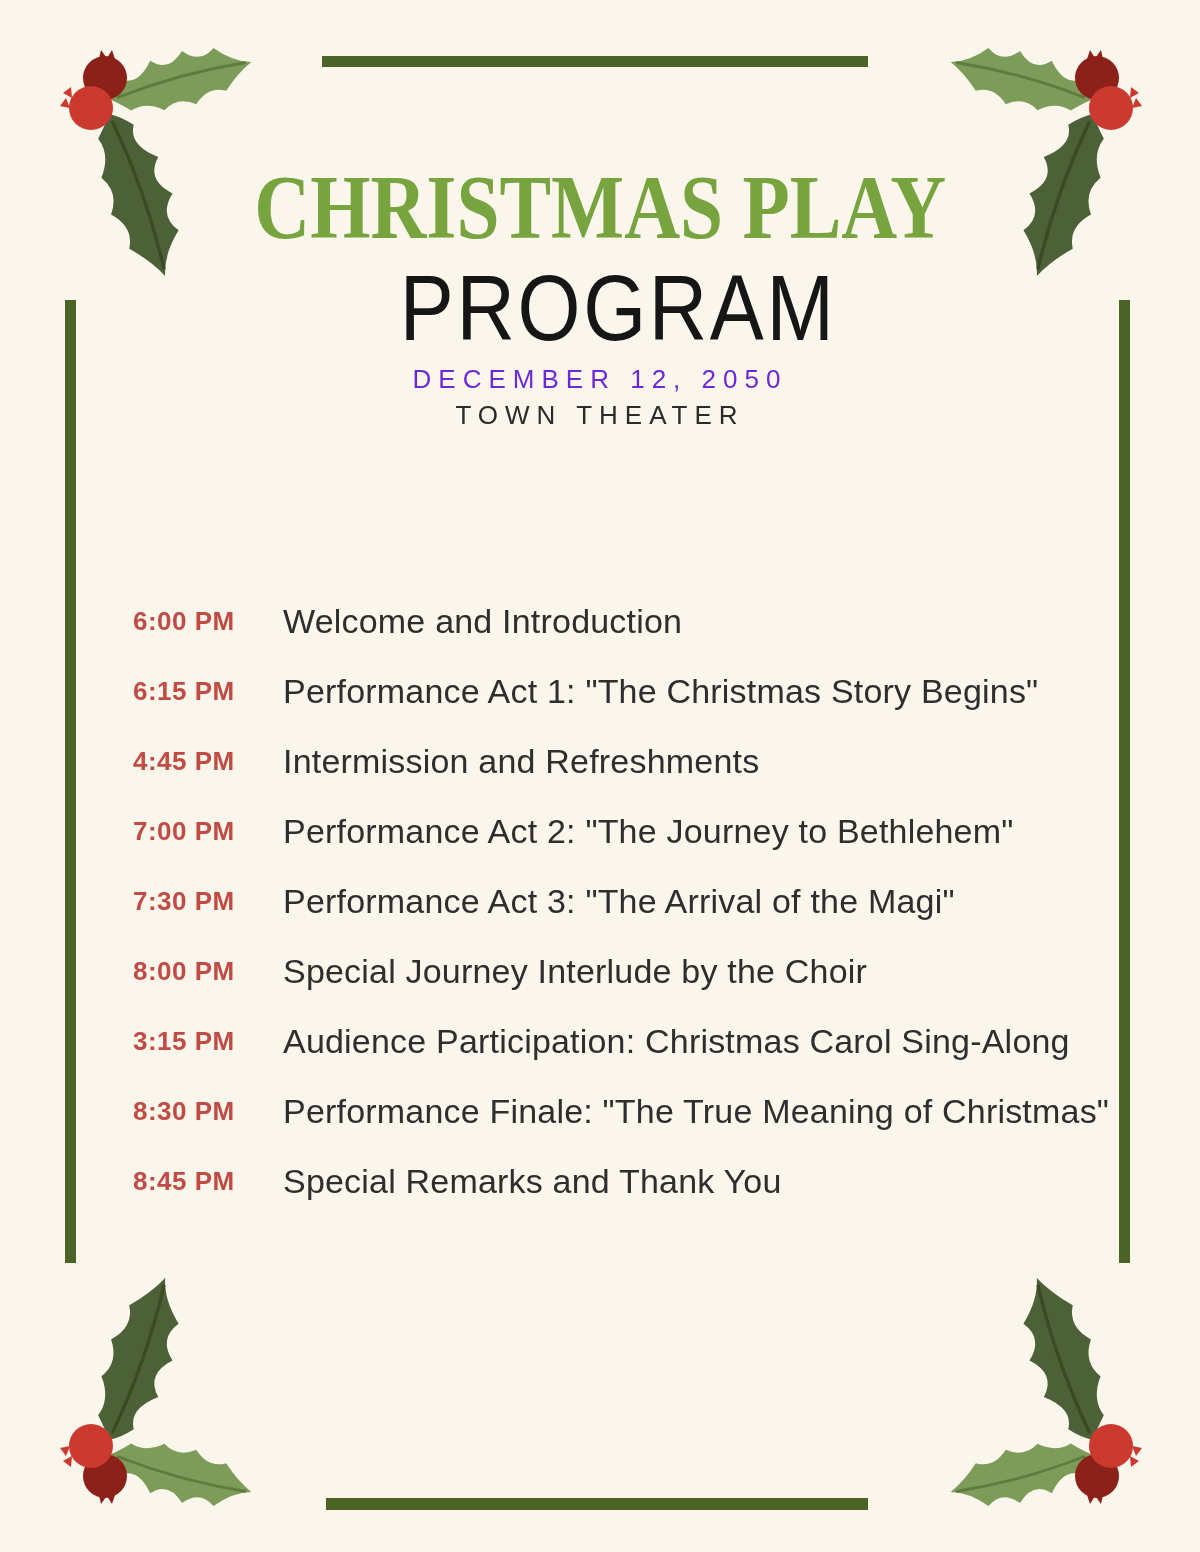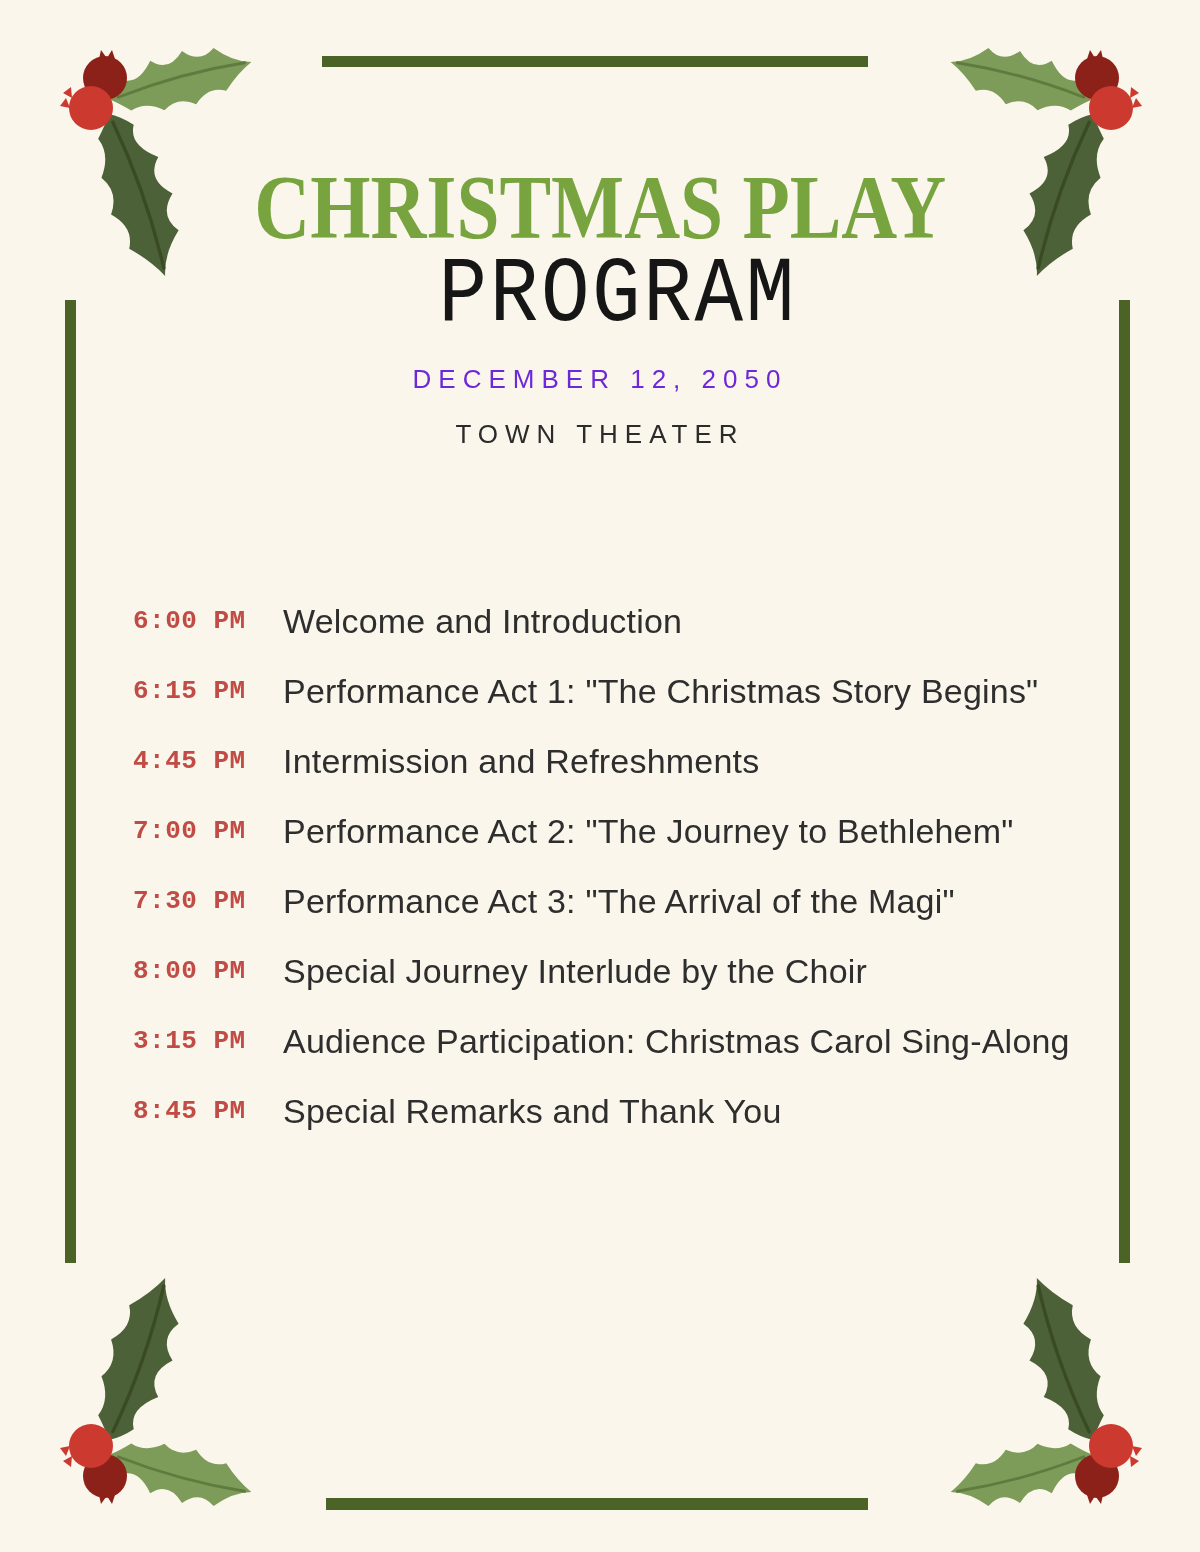--- a/index.html
+++ b/index.html
@@ -17,29 +17,29 @@
   .holly{position:absolute;width:235px;height:240px;}
   .holly.tl{left:55px;top:46px;}
   .holly.tr{left:912px;top:46px;transform:scaleX(-1);}
   .holly.bl{left:55px;top:1268px;transform:scaleY(-1);}
   .holly.br{left:912px;top:1268px;transform:scale(-1,-1);}
   
   .center-text{position:absolute;left:0;right:0;text-align:center;line-height:1;}
   .title-main{top:163px;font-family:"Liberation Serif",serif;font-weight:700;
     font-size:90px;color:#78a43f;}
   .title-main .tx{display:inline-block;transform:scaleX(0.86);white-space:nowrap;}
-  .title-sub{top:250px;font-family:Liberation Mono, monospace;font-weight:400;
+  .title-sub{top:262px;font-family:Liberation Sans, sans-serif;font-weight:400;
     font-size:92px;color:#161616;letter-spacing:3px;margin-left:36px;}
   .title-sub .tx{display:inline-block;transform:scaleX(0.88);white-space:nowrap;}
   .date-line{top:366px;font-size:26px;letter-spacing:7px;color:#6d28d9;}
-  .venue-line{top:421px;font-size:26px;letter-spacing:7px;color:#2b2b2b;}
+  .venue-line{top:402px;font-size:26px;letter-spacing:7px;color:#2b2b2b;}
   
   .schedule{position:absolute;left:133px;top:586px;right:80px;}
   .row{display:flex;align-items:center;height:70px;}
-  .time{flex:0 0 150px;font-weight:700;font-size:26px;color:#c14b45;letter-spacing:0.5px;font-family:Liberation Mono, monospace;}
+  .time{flex:0 0 150px;font-weight:700;font-size:26px;color:#c14b45;letter-spacing:0.5px;}
   .event{font-size:34px;color:#2e2e2e;letter-spacing:0.2px;white-space:nowrap;}
   .svg-defs{position:absolute;width:0;height:0;overflow:hidden;}
 </style>
 </head>
 <body>
 
 <div class="page">
 
   <svg class="svg-defs" aria-hidden="true">
     <defs>
@@ -112,18 +112,22 @@
     </div>
     <div class="row">
       <div class="time">8:00 PM</div>
       <div class="event">Special Journey Interlude by the Choir</div>
     </div>
     <div class="row">
       <div class="time">3:15 PM</div>
       <div class="event">Audience Participation: Christmas Carol Sing-Along</div>
     </div>
     <div class="row">
+      <div class="time">8:30 PM</div>
+      <div class="event">Performance Finale: "The True Meaning of Christmas"</div>
+    </div>
+    <div class="row">
       <div class="time">8:45 PM</div>
       <div class="event">Special Remarks and Thank You</div>
     </div>
   </div>
 
 </div>
 
 </body></html>

